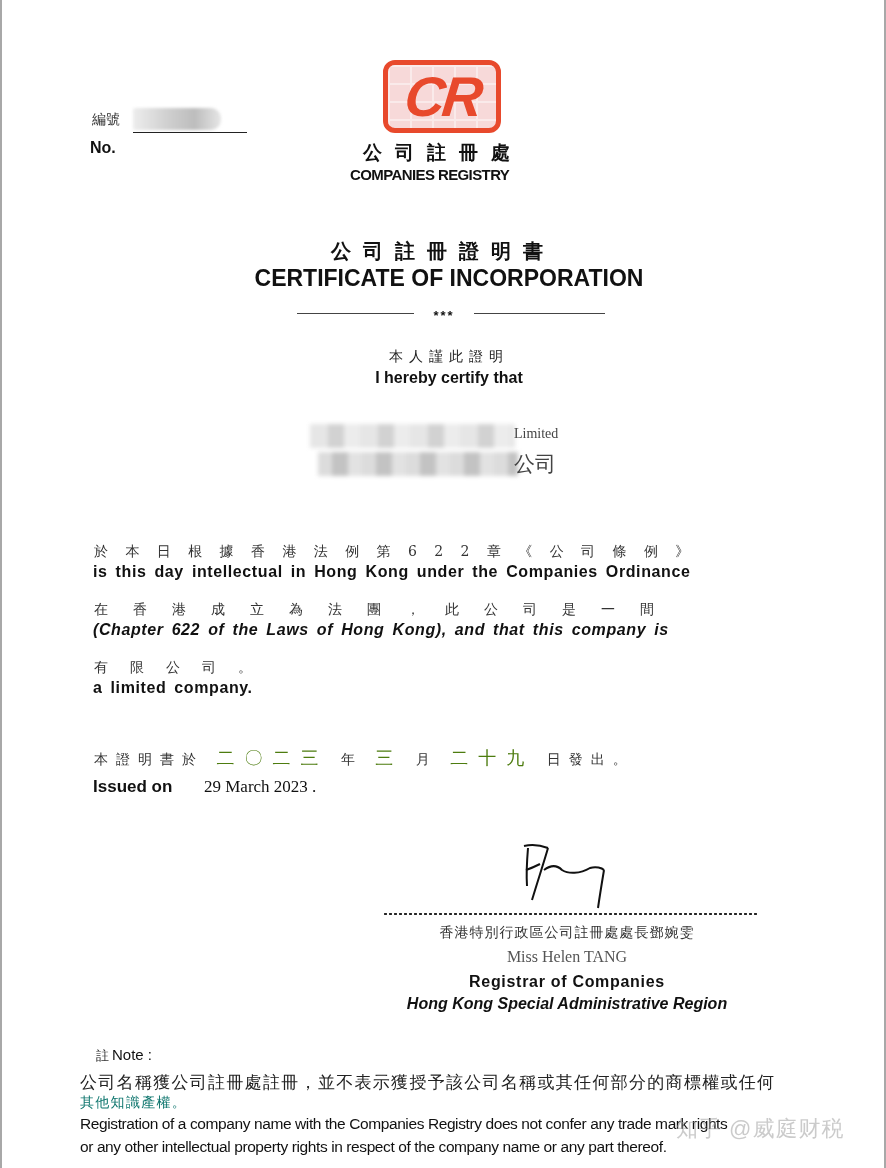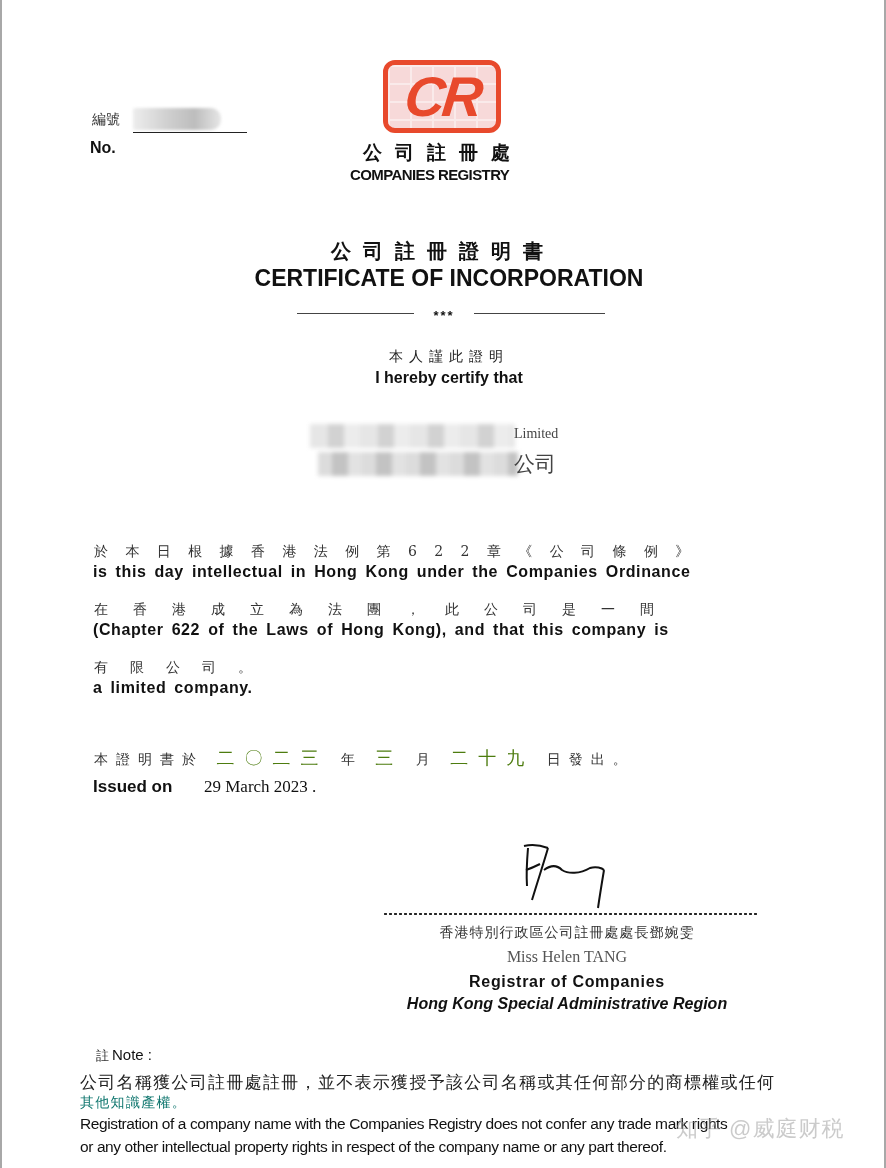--- a/index.html
+++ b/index.html
@@ -56,21 +56,21 @@
   .co-en { left:514px; top:426px; font-size:14px; color:#444; }
   .co-zh { left:514px; top:450px; font-size:21px; color:#444; }
 
   
   .line-zh { left:94px; font-size:14px; color:#333; word-spacing:0; }
   .line-en { left:93px; font-size:16px; font-weight:bold; letter-spacing:0.6px; word-spacing:3px; }
 
   .z1 { top:543px; letter-spacing:17.4px; }
   .e1 { top:563px; }
   .z2 { top:601px; letter-spacing:25px; }
-  .e2 { top:621px; }
+  .e2 { top:621px;font-style:italic; }
   .z3 { top:659px; letter-spacing:22px; }
   .e3 { top:679px; }
 
   .issue-zh { left:94px; top:746px; font-size:14px; color:#333; letter-spacing:8px; }
   .issue-zh .big { font-size:18px; letter-spacing:10px; color:#4d7c0f; }
   .issue-en-label { left:93px; top:777px; font-size:17px; font-weight:bold; }
   .issue-en-date { left:204px; top:777px; font-size:17px; }
 
   
   .sig { left:518px; top:840px; width:100px; height:72px; }

